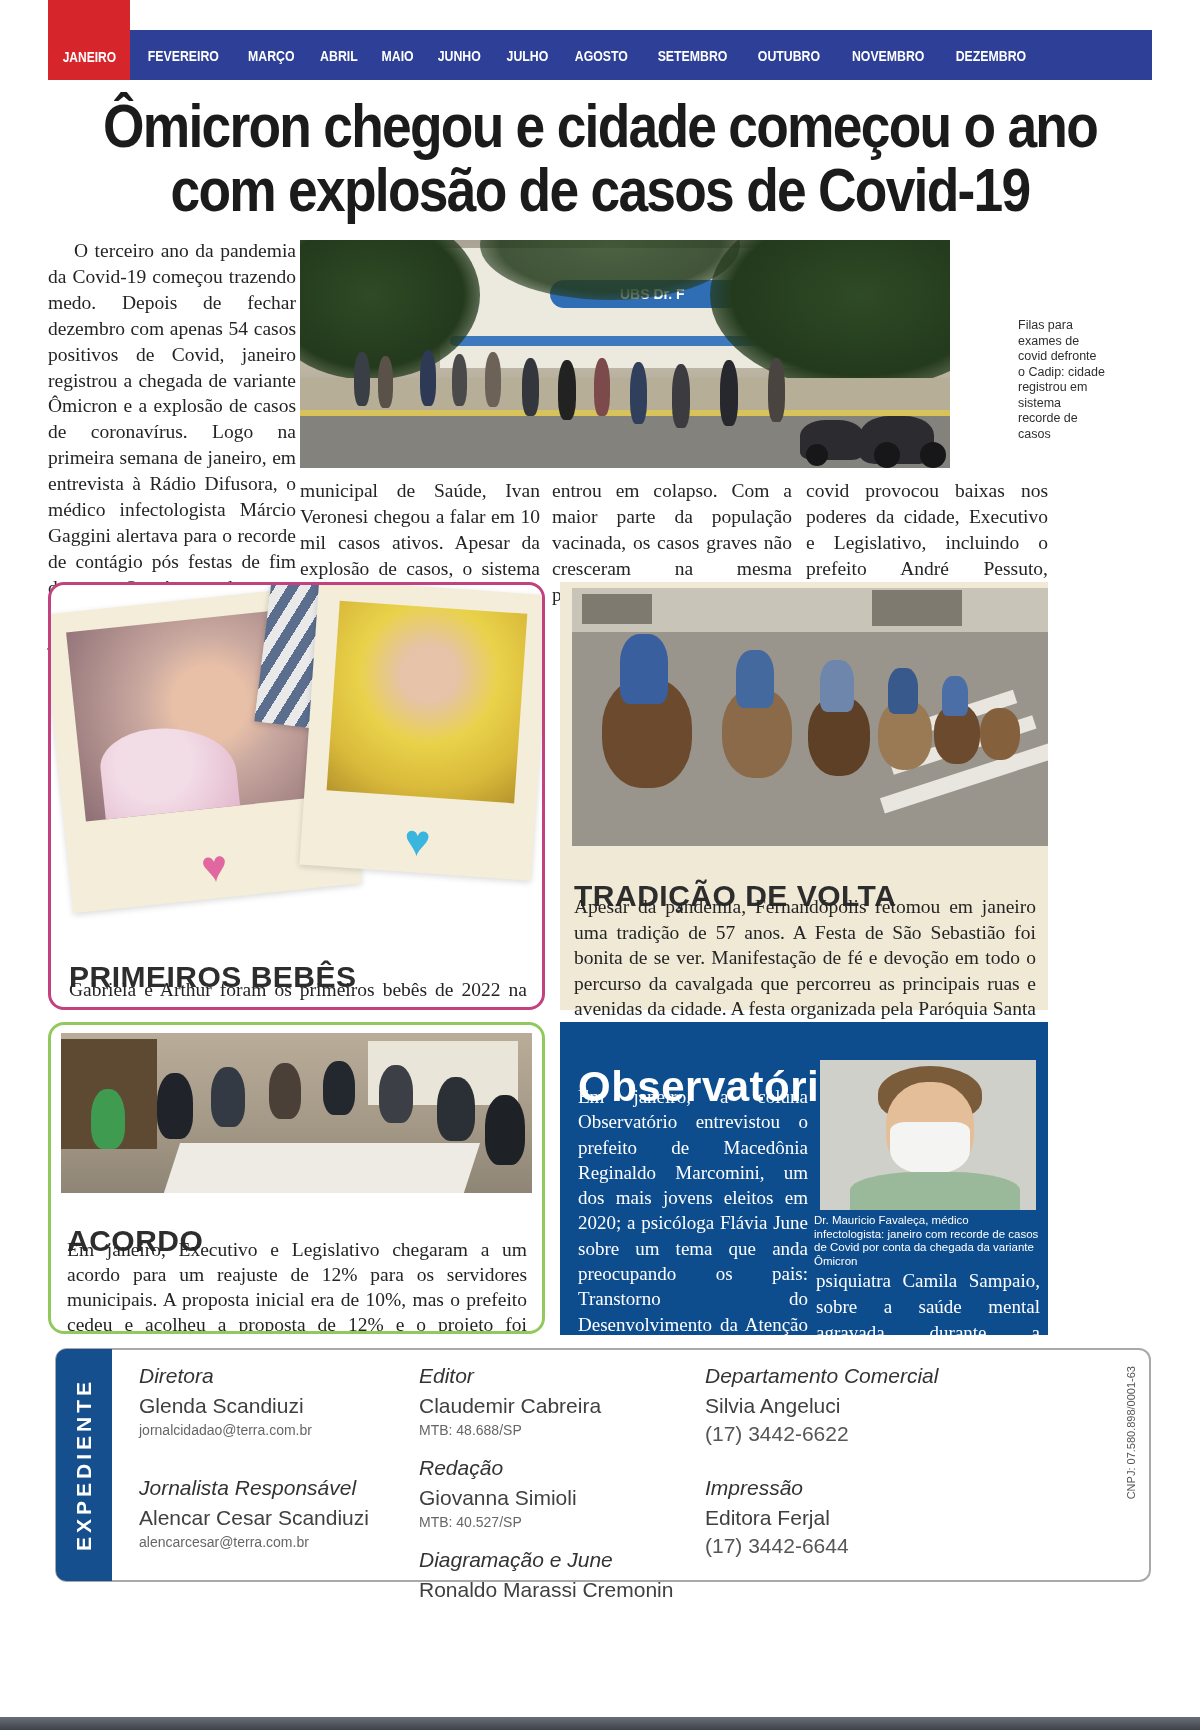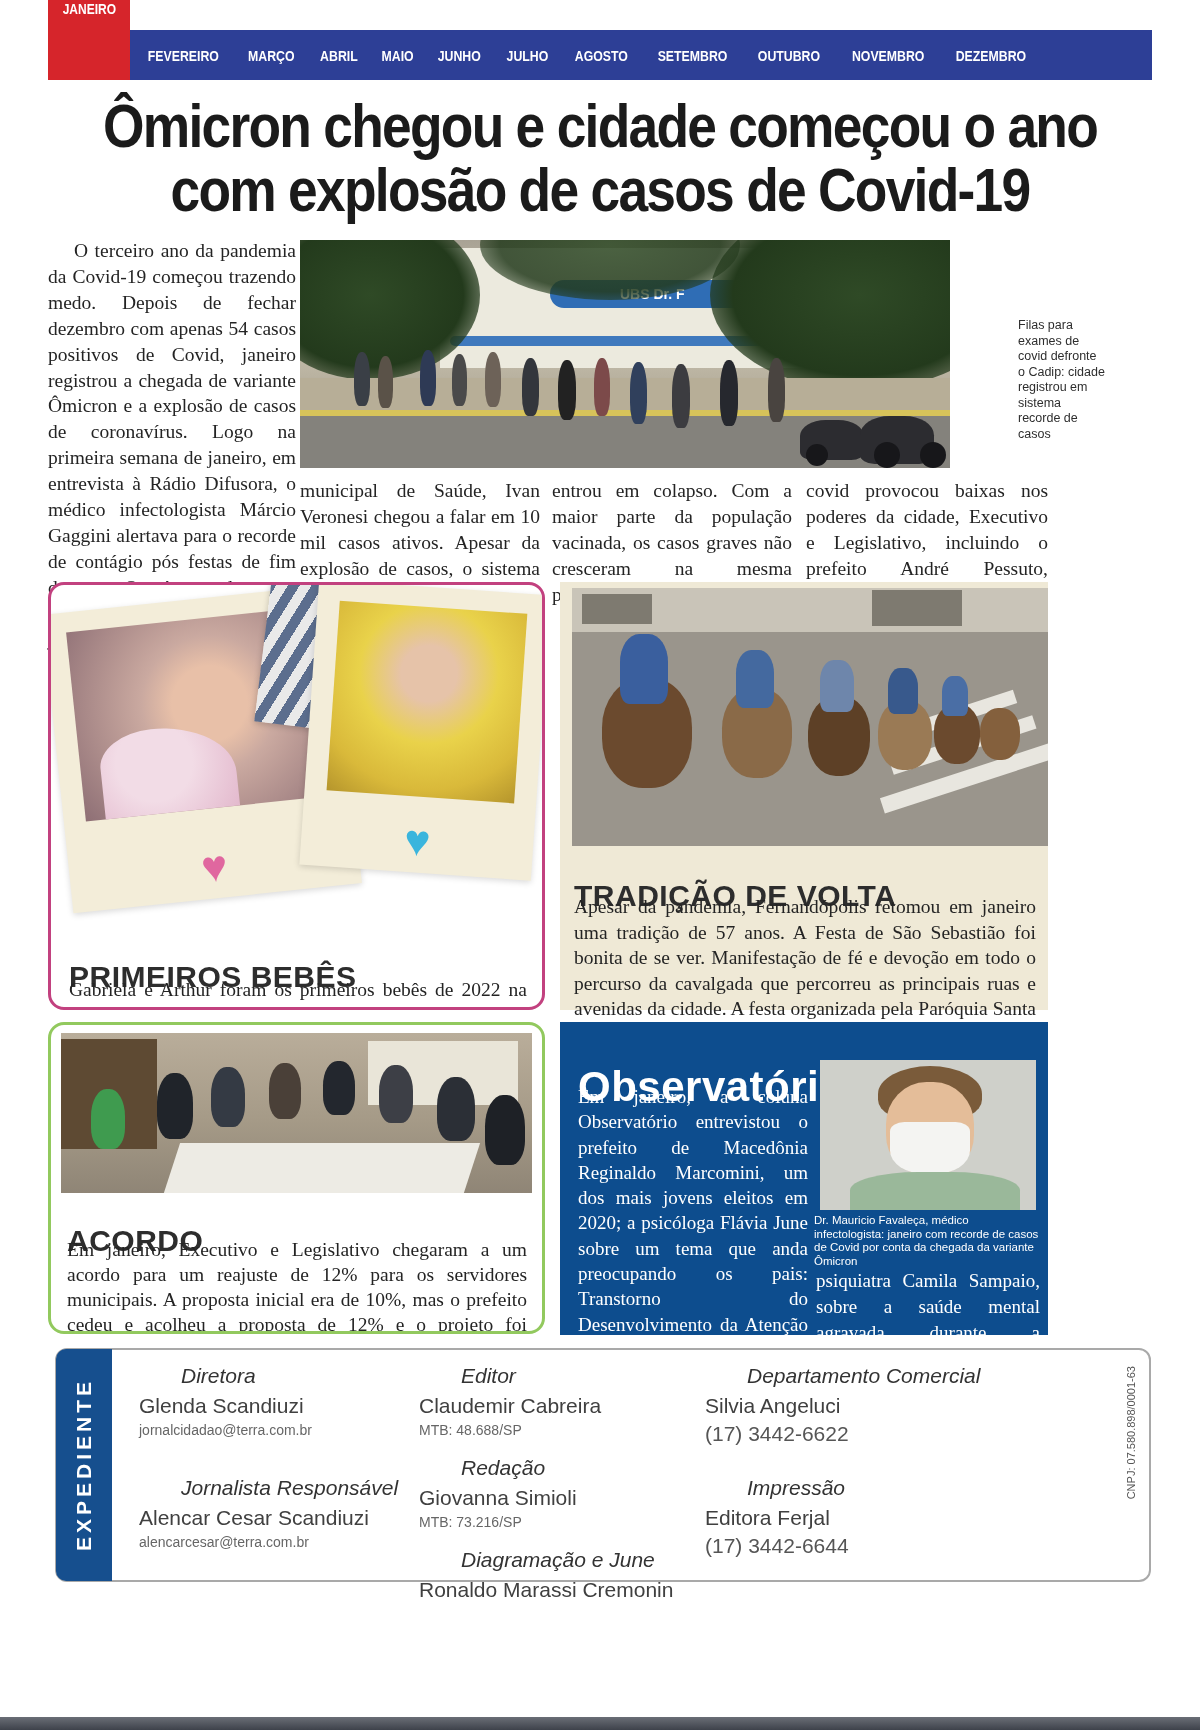--- a/index.html
+++ b/index.html
@@ -3,21 +3,21 @@
 <meta charset="utf-8">
 <style>
   html,body{margin:0;padding:0;background:#fff;}
   .page{position:relative;width:1200px;height:1730px;background:#fff;overflow:hidden;
         font-family:"Liberation Sans",sans-serif;color:#222;}
   .serif{font-family:"Liberation Serif",serif;}
 
   
   .navbar{position:absolute;left:48px;top:30px;width:1104px;height:50px;background:#2d3f96;}
   .tab-janeiro{position:absolute;left:0;top:-30px;width:82px;height:80px;background:#d6252b;
-    display:flex;justify-content:center;padding-bottom:15px;box-sizing:border-box;}
+    display:flex;align-items:flex-end;justify-content:center;padding-bottom:15px;box-sizing:border-box;}
   .months-row{position:absolute;left:92px;right:118px;top:0;height:50px;display:flex;
     justify-content:space-between;align-items:center;}
   .month{color:#fff;font-weight:700;font-size:15px;white-space:nowrap;transform:scaleX(0.82);}
   .tab-janeiro .month{transform:scaleX(0.8);}
 
   
   .headline{position:absolute;top:94px;left:0;width:1200px;text-align:center;color:#1b1b1b;}
   .hl{font-weight:700;font-size:62px;line-height:64px;letter-spacing:-2px;
       transform:scaleX(0.86);transform-origin:center;white-space:nowrap;}
 
@@ -113,21 +113,21 @@
     border-radius:10px 0 0 10px;display:flex;align-items:center;justify-content:center;}
   .exp-label{writing-mode:vertical-rl;transform:rotate(180deg);color:#fff;font-weight:700;
     font-size:21px;letter-spacing:4px;}
   .exp-col{position:absolute;top:14px;}
   .ec1{left:82px;width:260px;}
   .ec2{left:362px;width:260px;}
   .ec3{left:648px;width:280px;}
   .exp-entry{margin-bottom:18px;}
   .ec1 .exp-entry{margin-bottom:38px;}
   .ec3 .exp-entry{margin-bottom:30px;}
-  .exp-role{font-style:italic;font-size:21px;color:#333;margin-bottom:6px;margin-left:42px;}
+  .exp-role{font-style:italic;font-size:21px;color:#333;margin-bottom:6px;}
   .exp-name{font-size:21px;color:#404040;margin-bottom:4px;}
   .exp-det{font-size:14px;color:#666;}
   .exp-det.big{font-size:21px;color:#555;}
   .cnpj{position:absolute;right:12px;top:16px;writing-mode:vertical-rl;transform:rotate(180deg);
     font-size:11px;color:#555;}
 
   .bottom-strip{position:absolute;left:0;bottom:0;width:100%;height:13px;
     background:linear-gradient(180deg,#6a6e76,#3e424b);}
 </style>
 </head>
@@ -289,21 +289,21 @@
 
     <div class="exp-col ec2">
       <div class="exp-entry">
         <div class="exp-role">Editor</div>
         <div class="exp-name">Claudemir Cabreira</div>
         <div class="exp-det">MTB: 48.688/SP</div>
       </div>
       <div class="exp-entry">
         <div class="exp-role">Redação</div>
         <div class="exp-name">Giovanna Simioli</div>
-        <div class="exp-det">MTB: 73.216/SP</div>
+        <div class="exp-det">MTB: 40.527/SP</div>
       </div>
       <div class="exp-entry">
         <div class="exp-role">Diagramação e June</div>
         <div class="exp-name">Ronaldo Marassi Cremonin</div>
       </div>
     </div>
 
     <div class="exp-col ec3">
       <div class="exp-entry">
         <div class="exp-role">Departamento Comercial</div>

